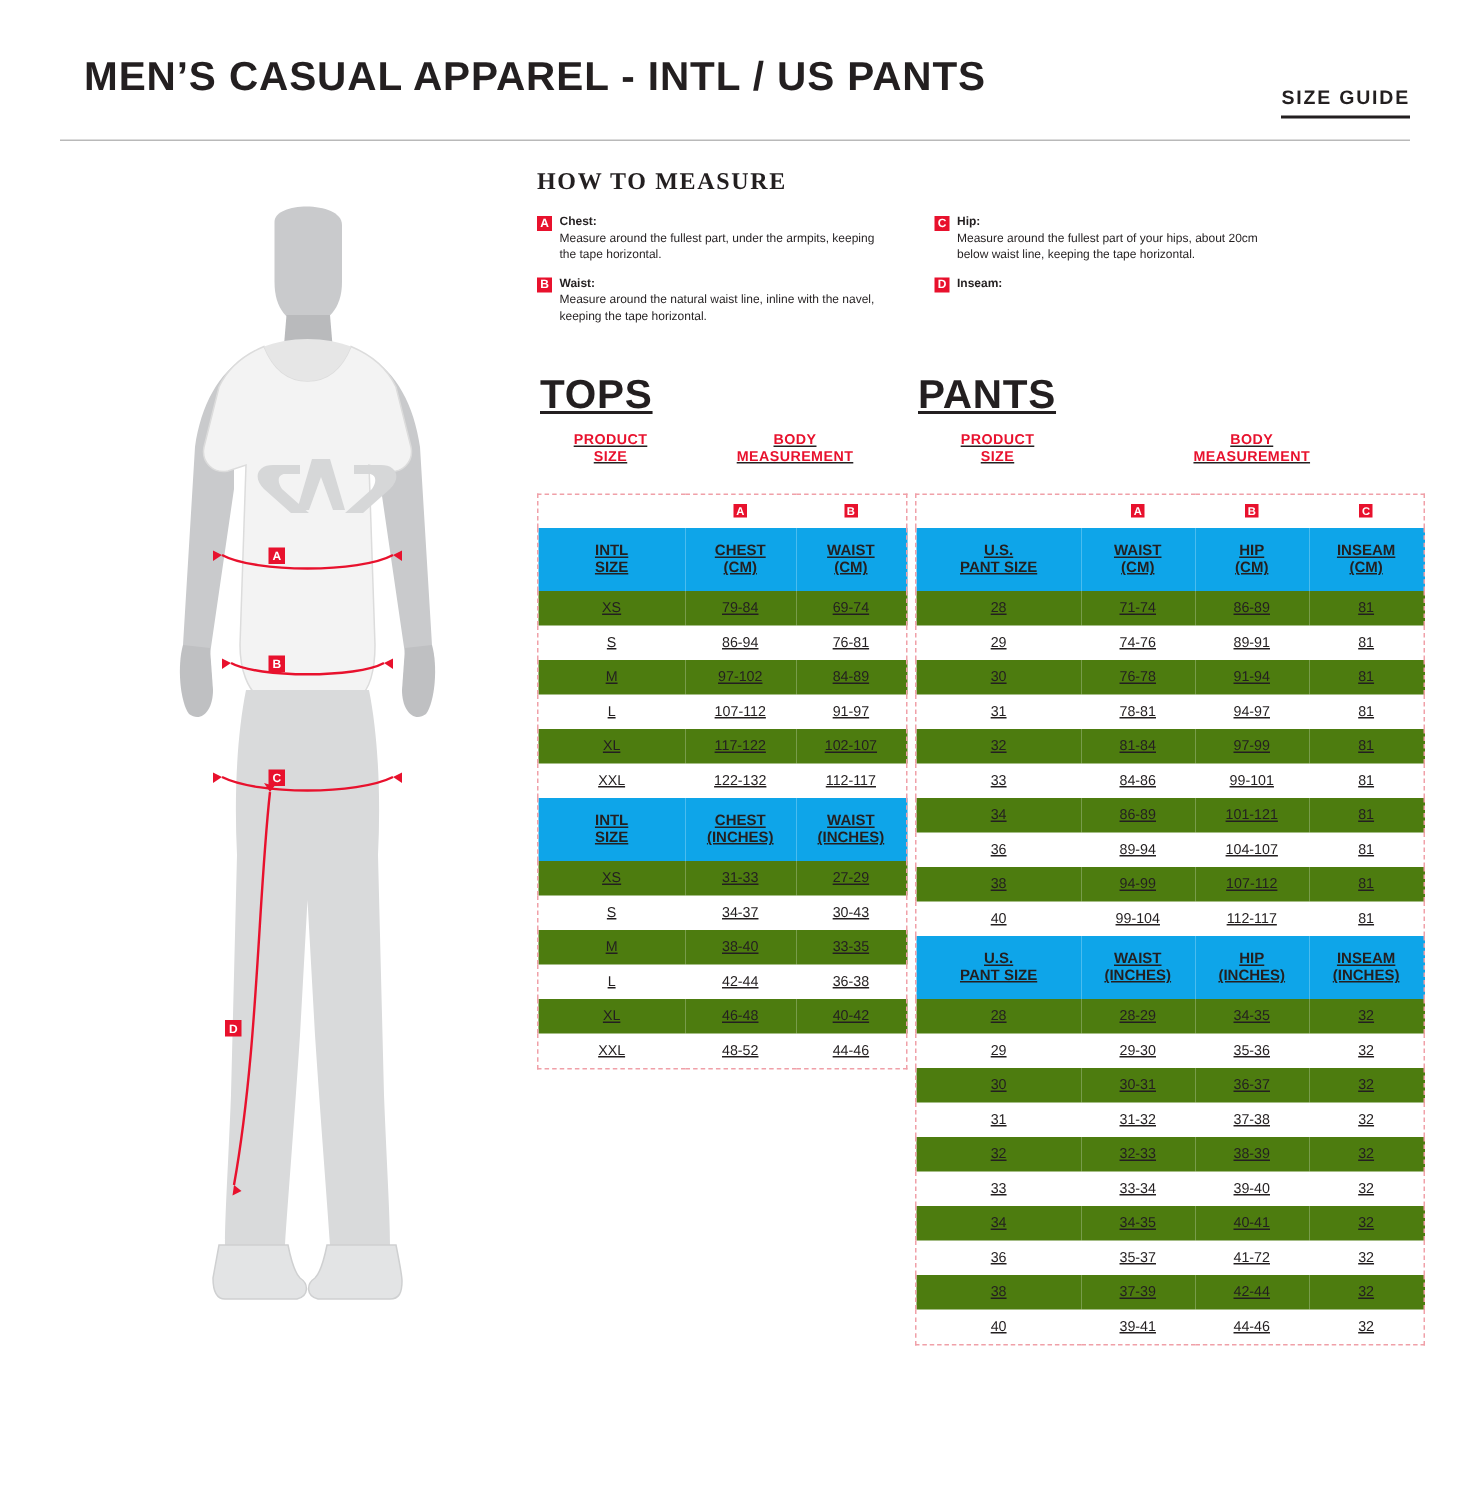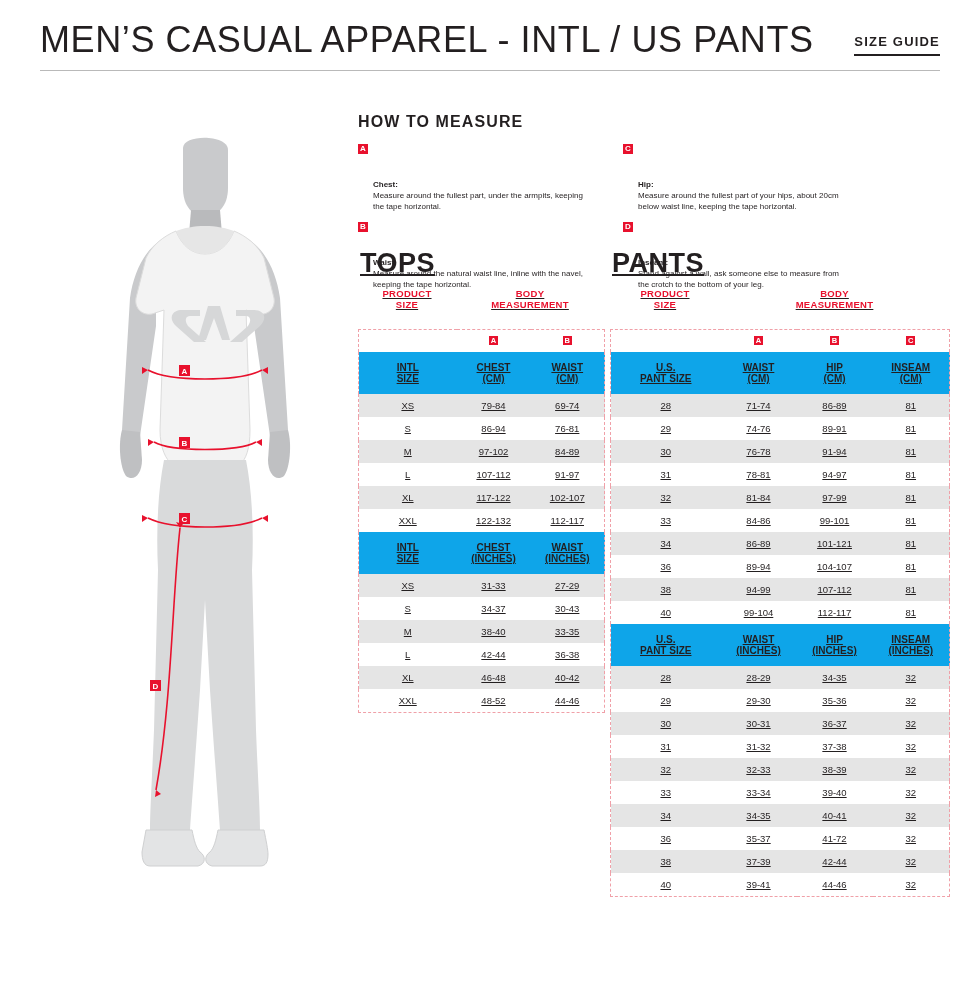--- a/index.html
+++ b/index.html
@@ -11,74 +11,75 @@
     color: #231f20;
   }
   .page { position: relative; width: 979px; height: 1000px; overflow: hidden; }
 
   
   .header {
     position: absolute; left: 40px; top: 22px; width: 900px;
   }
   .header-row { display: flex; align-items: flex-end; justify-content: space-between; }
   .main-title {
-    font-size: 36px; font-weight: normal; letter-spacing: 0.6px;
-    color: #231f20; line-height: 1; margin: 0;
+    font-size: 27px; font-weight: bold; letter-spacing: 0.6px;
+    color: #231f20; line-height: 1; margin: 16px;
   }
   .size-guide-wrap { text-align: right; padding-bottom: 2px; }
   .size-guide {
     font-size: 13px; font-weight: bold; letter-spacing: 1.2px; color: #231f20;
     display: inline-block; padding-bottom: 5px;
     border-bottom: 2px solid #231f20;
   }
   .header-rule {
     margin-top: 12px; height: 1px; background: #b9b9b9; width: 900px;
   }
 
   
   .figure { position: absolute; left: 60px; top: 130px; width: 290px; height: 760px; }
   .figure svg { display: block; }
 
   
   .how { position: absolute; left: 358px; top: 113px; width: 570px; }
   .how-title {
     font-size: 16px; font-weight: bold; letter-spacing: 1.1px; margin: 0 0 12px 0;
     color: #231f20;
+    font-family: Liberation Serif, serif;
   }
   .how-cols { display: flex; gap: 40px; }
   .how-col { width: 225px; }
   .how-item { display: flex; margin-bottom: 9px; }
   .tag {
     display: inline-block; background: #e8112d; color: #fff;
     font-size: 8px; font-weight: bold; line-height: 9px;
     width: 10px; height: 10px; text-align: center; margin-right: 5px;
     flex: 0 0 10px; margin-top: 1px;
   }
-  .how-text { font-size: 8px; line-height: 1.35; color: #231f20; margin-top: 37px; }
+  .how-text { font-size: 8px; line-height: 1.35; color: #231f20; }
   .how-label { font-weight: bold; display: block; font-size: 8px; }
 
   
   .section { position: absolute; text-decoration: underline; }
   .section-title {
     font-size: 27px; font-weight: bold; letter-spacing: 0.5px;
     margin: 0 0 10px 2px; color: #231f20;
   }
   .tbl-head-labels {
     display: flex; font-size: 9.5px; font-weight: bold; color: #e8112d;
     letter-spacing: 0.3px; text-align: center; line-height: 1.15; margin-bottom: 18px;
   }
   table.sz {
     border-collapse: collapse; border: 1px dashed #f0a0a8;
     table-layout: fixed;
   }
   table.sz td, table.sz th {
     text-align: center; font-size: 9.5px; color: #231f20;
     padding: 0; height: 23px; font-weight: normal; vertical-align: middle;
   }
-  table.sz tr.shade td { background: #e5e5e5; }
+  table.sz tr.shade td { background: #4d7c0f; }
   table.sz tr.colhdr td {
     font-size: 10px; font-weight: bold; line-height: 1.15; height: 42px;
     background: #0ea5e9;
   }
   .abc {
     display: inline-block; background: #e8112d; color: #fff;
     font-size: 7.5px; font-weight: bold; line-height: 9px;
     width: 9px; height: 9px; text-align: center; margin-bottom: 3px;
   }
   .abc-row td { height: 14px; padding: 0; background: #fff; }
@@ -189,21 +190,20 @@
           <span class="tag">C</span>
           <span class="how-text">
             <b class="how-label">Hip:</b>
             <span>Measure around the fullest part of your hips, about 20cm below waist line, keeping the tape horizontal.</span>
           </span>
         </div>
         <div class="how-item">
           <span class="tag">D</span>
           <span class="how-text">
             <b class="how-label">Inseam:</b>
-            <span>Stand against a wall, ask someone else to measure from the crotch to the bottom of your leg.</span>
           </span>
         </div>
       </div>
     </div>
   </div>
 
   <div class="section" id="tops">
     <h2 class="section-title">TOPS</h2>
     <div class="tbl-head-labels">
       <div class="l1" style="white-space:pre-line">PRODUCT

